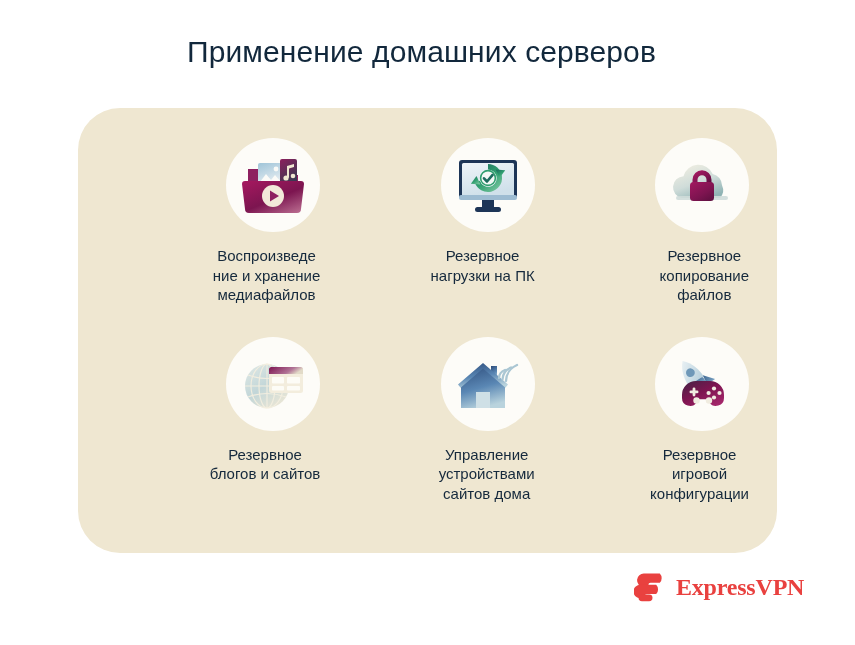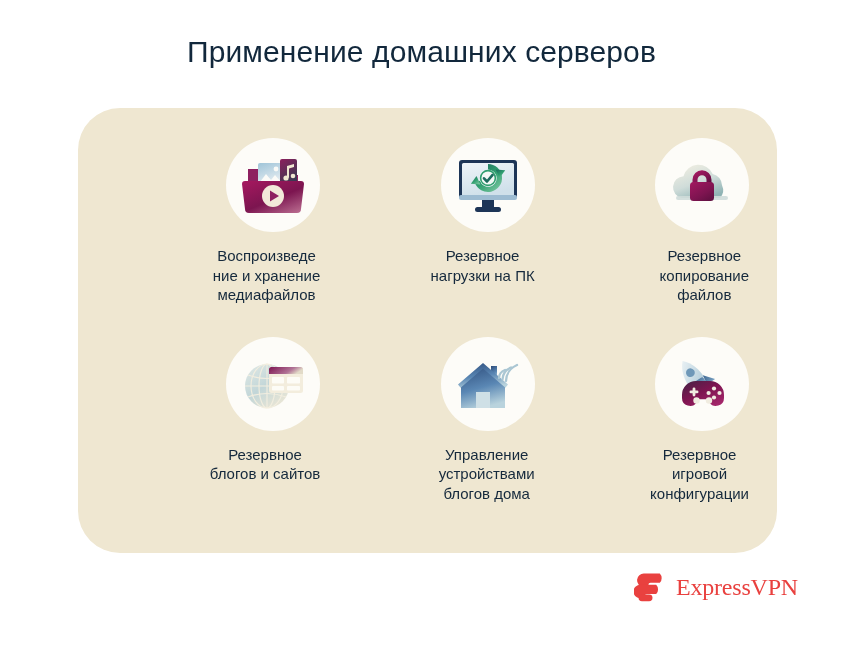--- a/index.html
+++ b/index.html
@@ -84,21 +84,21 @@
     align-items: center;
     gap: 9px;
   }
   .logo-mark {
     width: 33px;
     height: 31px;
   }
   .logo-text {
     font-family: "Liberation Serif", serif;
     font-size: 24px;
-    font-weight: 400;
+    font-weight: 700;
     color: #e9413f;
     letter-spacing: -0.2px;
   }
 </style>
 </head>
 <body>
 
 <div class="page">
 
   <div class="title">Применение домашних серверов</div>
@@ -273,21 +273,21 @@
               <g fill="none" stroke="#aac6d3" stroke-width="2.3" stroke-linecap="round">
                 <path d="M42 22 a9 9 0 0 1 6 -8"></path>
                 <path d="M45.5 23.5 a13.5 13.5 0 0 1 8.5 -12"></path>
                 <path d="M49 25 a18 18 0 0 1 11 -16"></path>
               </g>
             </svg>
           </span>
         </div>
         <div class="cell-label">Управление
 устройствами
-блогов дома</div>
+сайтов дома</div>
       </div>
 
       <div class="cell">
         <div class="icon-circle">
           <span>
             <svg width="66" height="58" viewBox="0 0 66 58">
               <defs>
                 <linearGradient id="rgR" x1="0.2" y1="0" x2="0.8" y2="1">
                   <stop offset="0" stop-color="#eef4f6"></stop>
                     <stop offset="1" stop-color="#b9d1dd"></stop>

